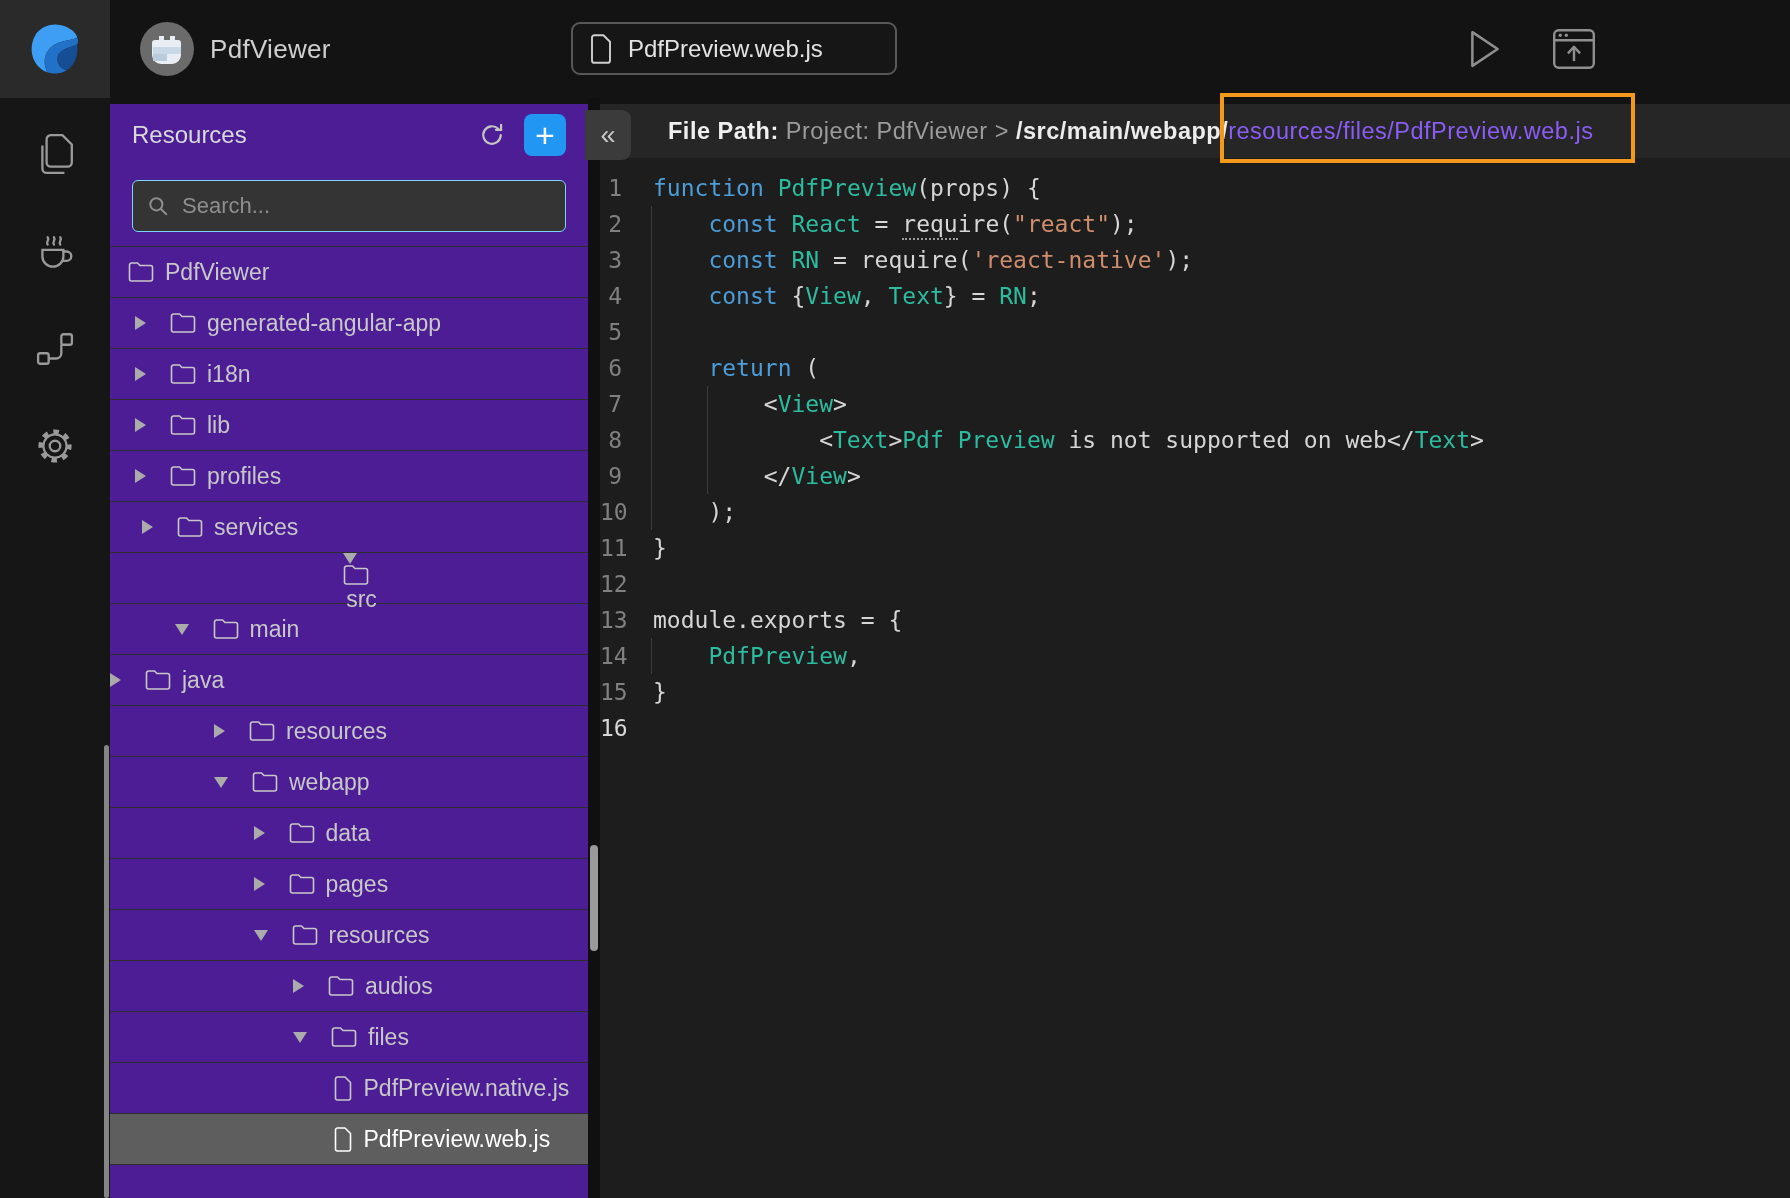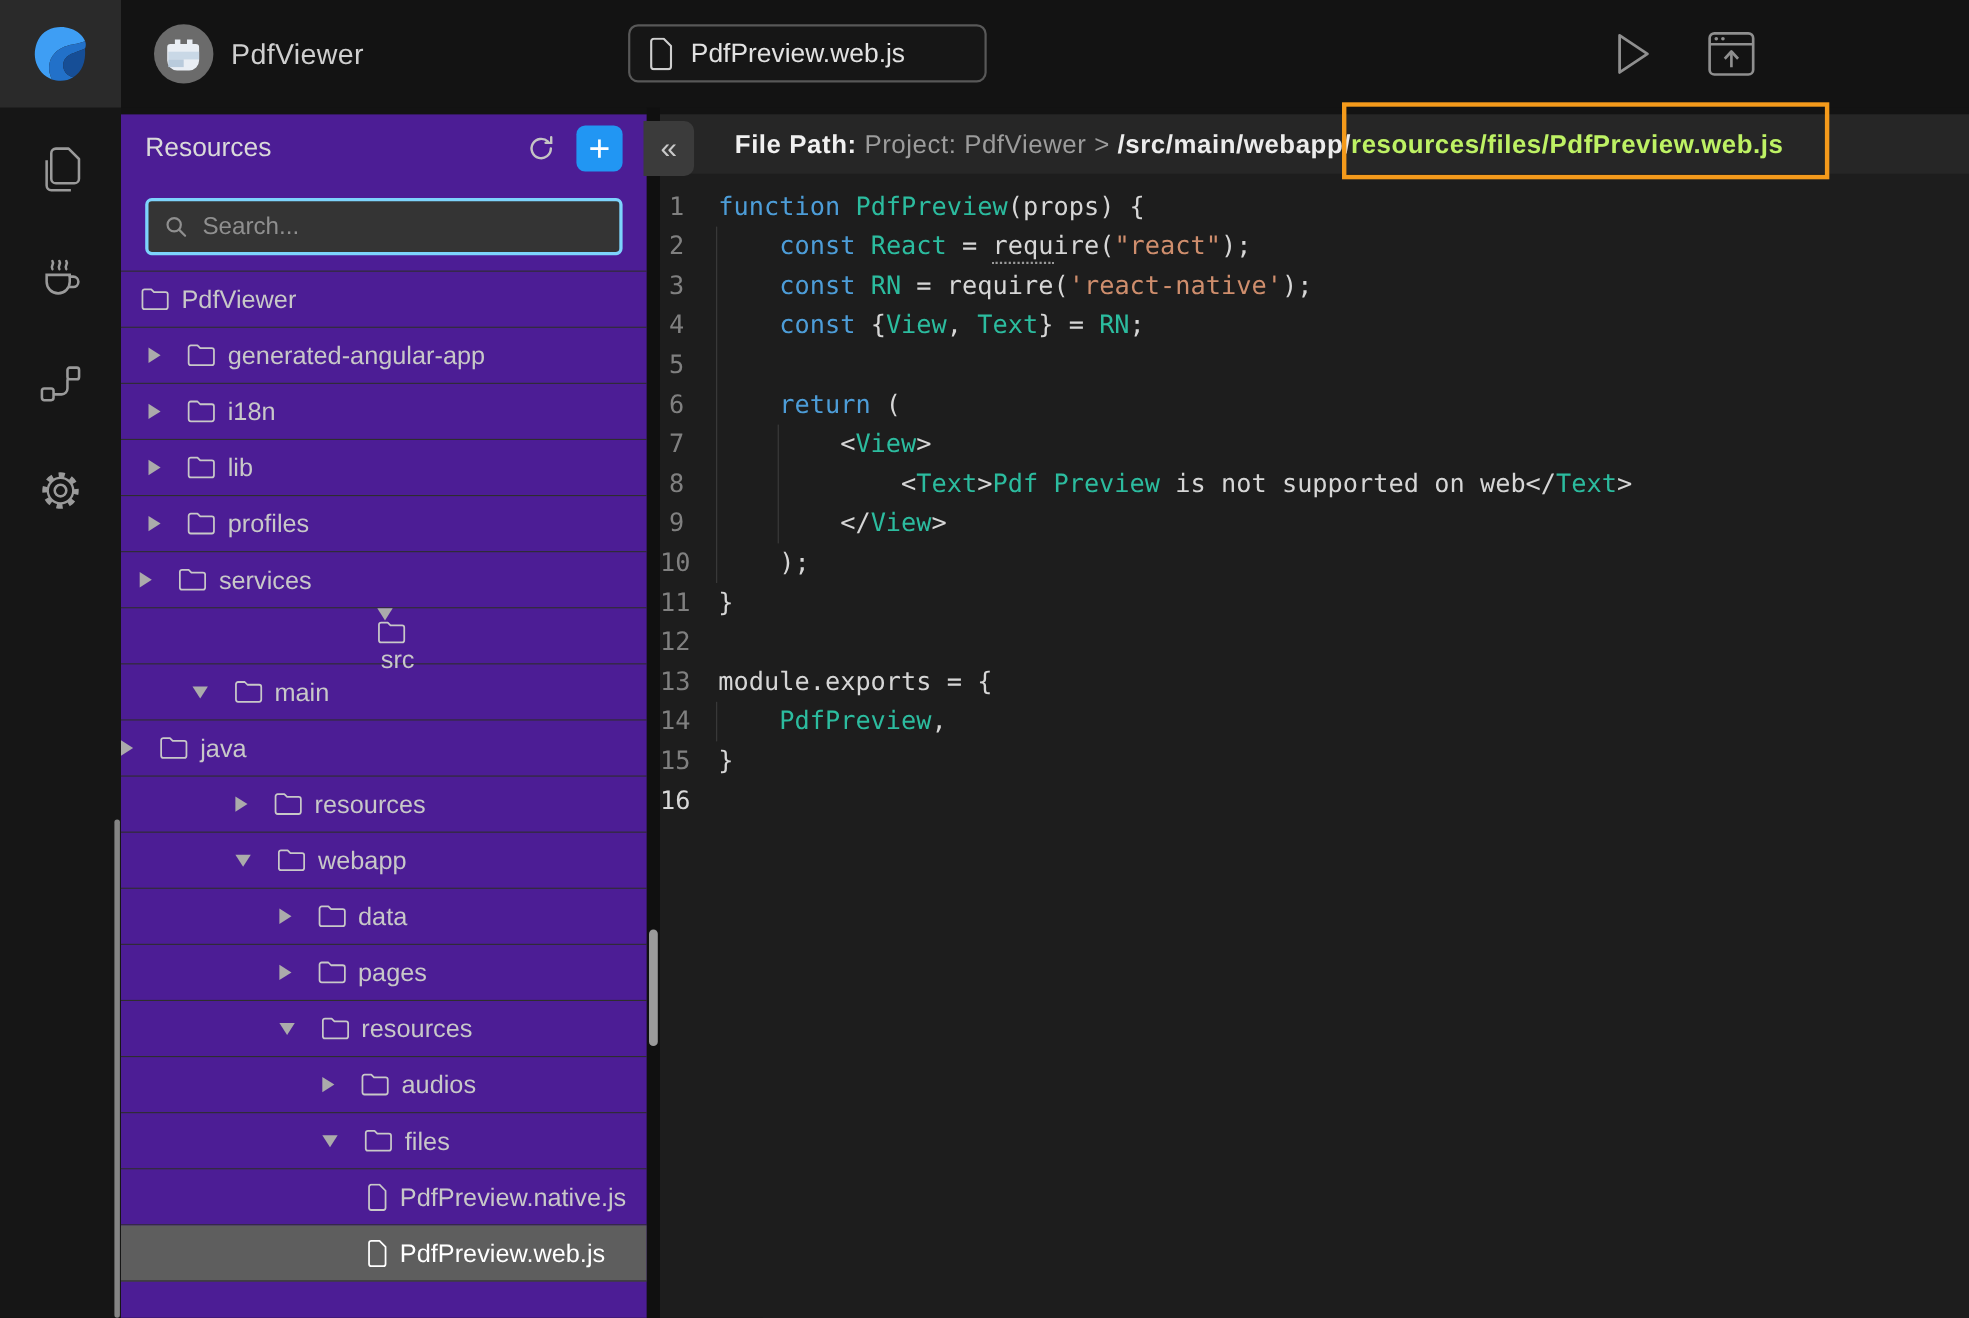--- a/index.html
+++ b/index.html
@@ -24,21 +24,21 @@
   .rail-item{position:absolute;left:0;width:110px;height:72px;display:flex;align-items:center;justify-content:center;color:#9a9a9a;}
 
   
   .panel{position:absolute;left:110px;top:104px;width:478px;height:1094px;background:#4c1d95;overflow:hidden;}
   .panel-header{height:62px;display:flex;align-items:center;padding:0 22px;}
   .panel-title{font-size:24px;font-weight:500;color:#dadada;}
   .panel-actions{margin-left:auto;display:flex;align-items:center;gap:18px;}
   .refresh-btn{display:flex;align-items:center;color:#c4c4c4;cursor:pointer;}
   .add-btn{width:42px;height:42px;border-radius:8px;background:var(--accent_blue,#2196F3);color:#fff;
            font-size:34px;font-weight:300;display:flex;align-items:center;justify-content:center;cursor:pointer;line-height:1;}
-  .search-box{margin:14px 22px 0 22px;height:52px;background:#343434;border:3px solid #7dd3fc;border-radius:6px;
+  .search-box{margin:14px 22px 0 22px;height:52px;background:#343434;border:1px solid #7dd3fc;border-radius:6px;
               display:flex;align-items:center;padding:0 14px;gap:11px;}
   .search-box input{flex:1;background:transparent;border:none;outline:none;font-size:22px;color:#ddd;
                     font-family:"Liberation Sans",sans-serif;}
   .search-box input::placeholder{color:#8f8f8f;}
   .tree{margin-top:14px;border-top:1px solid #2e2e2e;}
   .trow{height:51px;border-bottom:1px solid #2e2e2e;display:flex;align-items:center;color:#c8c8c8;cursor:pointer;}
   .trow.sel{background:#5e5e5e;color:#fff;}
   .caret{width:0;height:0;margin-right:24px;flex:none;}
   .caret.right{border-left:11px solid #ababab;border-top:7px solid transparent;border-bottom:7px solid transparent;}
   .caret.down{border-top:11px solid #ababab;border-left:7px solid transparent;border-right:7px solid transparent;}
@@ -53,21 +53,21 @@
                 border-radius:0 9px 9px 0;display:flex;align-items:center;justify-content:center;
                 color:#c9c9c9;font-size:27px;cursor:pointer;z-index:6;}
 
   
   .main{position:absolute;left:600px;top:104px;width:1190px;height:1094px;background:#1d1d1d;}
   .path-header{height:54px;background:#262626;display:flex;align-items:center;padding-left:68px;
                font-size:23.5px;letter-spacing:.5px;overflow:visible;position:relative;z-index:4;white-space:nowrap;}
   .seg-label{color:#f0f0f0;font-weight:600;}
   .seg-dim{color:#9c9c9c;font-weight:400;}
   .seg-bright{color:#ececec;font-weight:600;}
-  .seg-boxed{color:#bef264;font-weight:700;position:relative;}
+  .seg-boxed{color:#8b5cf6;font-weight:400;position:relative;}
   .seg-boxed::after{content:'';position:absolute;left:-8px;right:-42px;top:-25px;bottom:-19px;
                     border:4px solid var(--highlight_orange,#F49A1B);pointer-events:none;}
   .code-wrap{position:relative;display:flex;padding-top:12px;
              font-family:"DejaVu Sans Mono","Liberation Mono",monospace;font-size:23px;line-height:36px;}
   .gutter{width:34px;flex:none;text-align:right;padding-right:12px;color:#808080;position:relative;z-index:1;}
   .gutter .lnum.act{color:#d8d8d8;}
   .code-lines{padding-left:19px;position:relative;z-index:1;white-space:pre;}
   .cline{height:36px;}
   .tok-pl{color:#d6d6d6;}
   .tok-kw{color:var(--code_keyword,#4D9DD8);}
@@ -209,21 +209,21 @@
       </div>
       <div class="trow" style="padding-left: 25px;">
         <span class="caret right"></span>
         <span class="ticon">
           <svg width="26" height="22" viewBox="0 0 26 22" fill="none" stroke="currentColor" stroke-width="1.6" stroke-linejoin="round">
             <path d="M1.5 4 a2 2 0 0 1 2-2 h6 l2.5 2.5 H22.5 a2 2 0 0 1 2 2 V18 a2 2 0 0 1 -2 2 H3.5 a2 2 0 0 1 -2-2 Z"></path>
           </svg>
         </span>
         <span class="tlabel">profiles</span>
       </div>
-      <div class="trow" style="padding-left: 17px;">
+      <div class="trow" style="padding-left: 32px;">
         <span class="caret right"></span>
         <span class="ticon">
           <svg width="26" height="22" viewBox="0 0 26 22" fill="none" stroke="currentColor" stroke-width="1.6" stroke-linejoin="round">
             <path d="M1.5 4 a2 2 0 0 1 2-2 h6 l2.5 2.5 H22.5 a2 2 0 0 1 2 2 V18 a2 2 0 0 1 -2 2 H3.5 a2 2 0 0 1 -2-2 Z"></path>
           </svg>
         </span>
         <span class="tlabel">services</span>
       </div>
       <div class="trow" style="padding-left: 25px; flex-direction: column;">
         <span class="caret down"></span>

